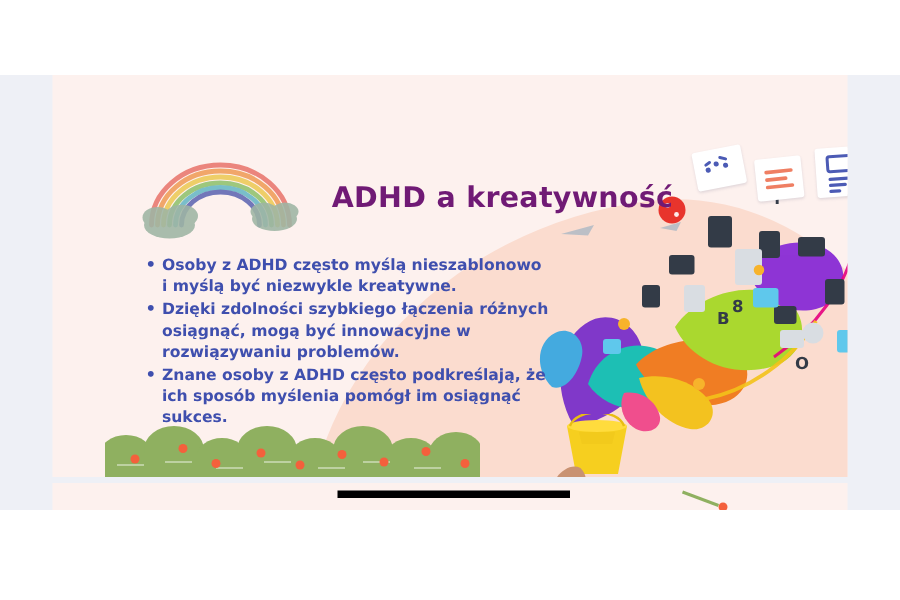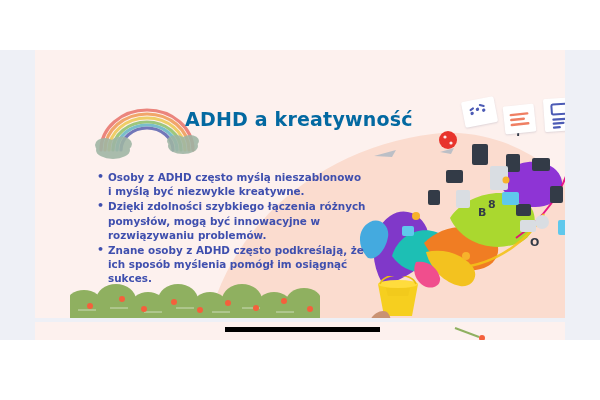--- a/index.html
+++ b/index.html
@@ -28,25 +28,25 @@
     border-radius:60% 40% 0 0 / 70% 60% 0 0;
     transform:rotate(-7deg);
   }
 
   
   .rainbow{position:absolute;left:56px;top:50px;width:112px;height:60px;}
   .cloud{fill:#9eb5a4;opacity:.88;}
 
   
   .title{
-    position:absolute;left:150px;top:58px;width:300px;
-    text-align:left;
+    position:absolute;left:150px;top:71px;width:300px;
+    text-align:center;
     font-family:"DejaVu Sans", sans-serif;
     font-size:19px;font-weight:bold;letter-spacing:.2px;
-    color:#0369a1;
+    color:#701a75;
   }
 
   
   .paper{position:absolute;background:#ffffff;border-radius:2px;
          box-shadow:0 1px 2px rgba(90,90,120,.18);}
   #paper1{left:428px;top:49px;width:33px;height:26px;transform:rotate(-11deg);}
   #paper2{left:469px;top:55px;width:31px;height:28px;transform:rotate(-6deg);}
   #paper3{left:509px;top:48px;width:34px;height:33px;transform:rotate(-4deg);}
 
   
@@ -203,21 +203,21 @@
       </svg>
     </div>
 
     <div class="bullets">
       <div class="bullet-row">
         <span class="bullet-dot">•</span>
         <span class="bullet-text">Osoby z ADHD często myślą nieszablonowo i myślą być niezwykle kreatywne.</span>
       </div>
       <div class="bullet-row">
         <span class="bullet-dot">•</span>
-        <span class="bullet-text">Dzięki zdolności szybkiego łączenia różnych pomysłów, mogą być innowacyjne w rozwiązywaniu problemów.</span>
+        <span class="bullet-text">Dzięki zdolności szybkiego łączenia różnych osiągnąć, mogą być innowacyjne w rozwiązywaniu problemów.</span>
       </div>
       <div class="bullet-row">
         <span class="bullet-dot">•</span>
         <span class="bullet-text">Znane osoby z ADHD często podkreślają, że ich sposób myślenia pomógł im osiągnąć sukces.</span>
       </div>
     </div>
 
     <svg class="bucket" viewBox="0 0 52 42">
       <path d="M6 8 L46 8 L40 40 L12 40 Z" fill="#f6cf1f"></path>
       <ellipse cx="26" cy="8" rx="20" ry="4" fill="#ffdc3d"></ellipse>

